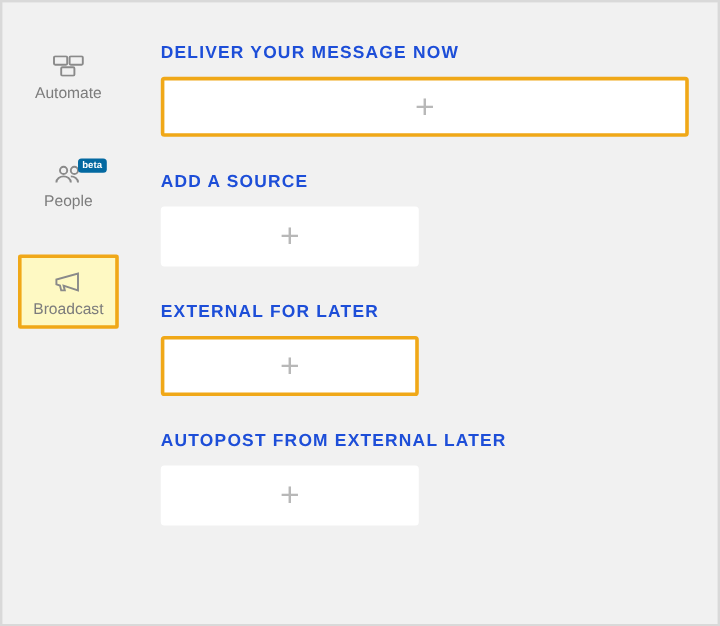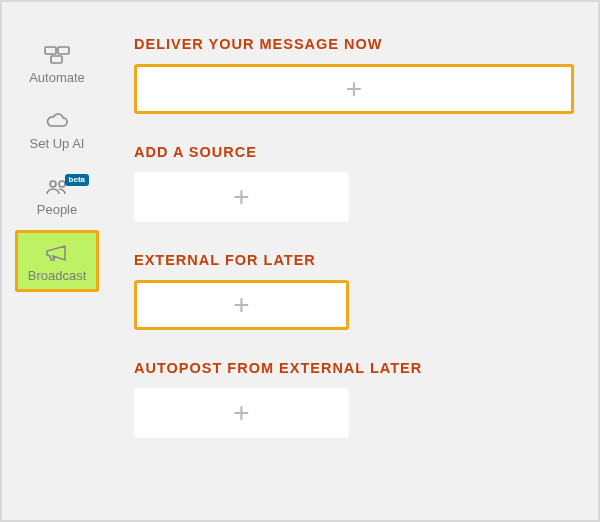--- a/index.html
+++ b/index.html
@@ -21,21 +21,21 @@
     display: flex;
     width: 100%;
     height: 100%;
   }
   .sidebar {
     width: 98px;
     padding-top: 24px;
     display: flex;
     flex-direction: column;
     align-items: center;
-    gap: 4px;
+    gap: 28px;
   }
   .side-item {
     width: 84px;
     height: 62px;
     display: flex;
     flex-direction: column;
     align-items: center;
     justify-content: center;
     cursor: pointer;
     color: #7c7c7c;
@@ -45,21 +45,21 @@
     height: 26px;
     display: flex;
     align-items: center;
     justify-content: center;
   }
   .side-item .label {
     font-size: 13px;
     margin-top: 2px;
   }
   .side-item.selected {
-    background: #bef264;
+    background: #fef9c3;
     border: 3px solid #f0a818;
     border-radius: 2px;
   }
   .badge {
     position: absolute;
     top: 10px;
     right: 10px;
     background: #0369a1;
     color: #fff;
     font-size: 8px;
@@ -70,21 +70,21 @@
   }
   .main {
     flex: 1;
     padding: 28px 10px 10px 28px;
   }
   .section { margin-bottom: 30px; }
   .section-title {
     font-size: 14.5px;
     font-weight: 700;
     letter-spacing: 1px;
-    color: #c2410c;
+    color: #1d4ed8;
     margin-bottom: 12px;
   }
   .add-box {
     background: #fff;
     border-radius: 3px;
     height: 50px;
     display: flex;
     align-items: center;
     justify-content: center;
     color: #b8b8b8;
@@ -110,28 +110,20 @@
         <span class="icon">
           <svg width="26" height="18" viewBox="0 0 26 18">
             <rect x="1" y="1" width="11" height="7" rx="1"></rect>
             <rect x="14" y="1" width="11" height="7" rx="1"></rect>
             <rect x="7" y="10" width="11" height="7" rx="1"></rect>
           </svg>
         </span>
         <span class="label">Automate</span>
       </div>
 
-      <div class="side-item">
-        <span class="icon">
-          <svg width="26" height="18" viewBox="0 0 26 18">
-            <path d="M7 14h12a4 4 0 0 0 0-8 5 5 0 0 0-9.5-1A4 4 0 0 0 7 14z"></path>
-          </svg>
-        </span>
-        <span class="label">Set Up AI</span>
-      </div>
 
       <div class="side-item">
         <span class="icon">
           <svg width="26" height="18" viewBox="0 0 26 18">
             <circle cx="9" cy="6" r="3"></circle>
             <path d="M3 16c0-3 3-5 6-5s6 2 6 5"></path>
             <circle cx="18" cy="6" r="3"></circle>
             <path d="M15 11c3 0 6 2 6 5"></path>
           </svg>
         </span>

